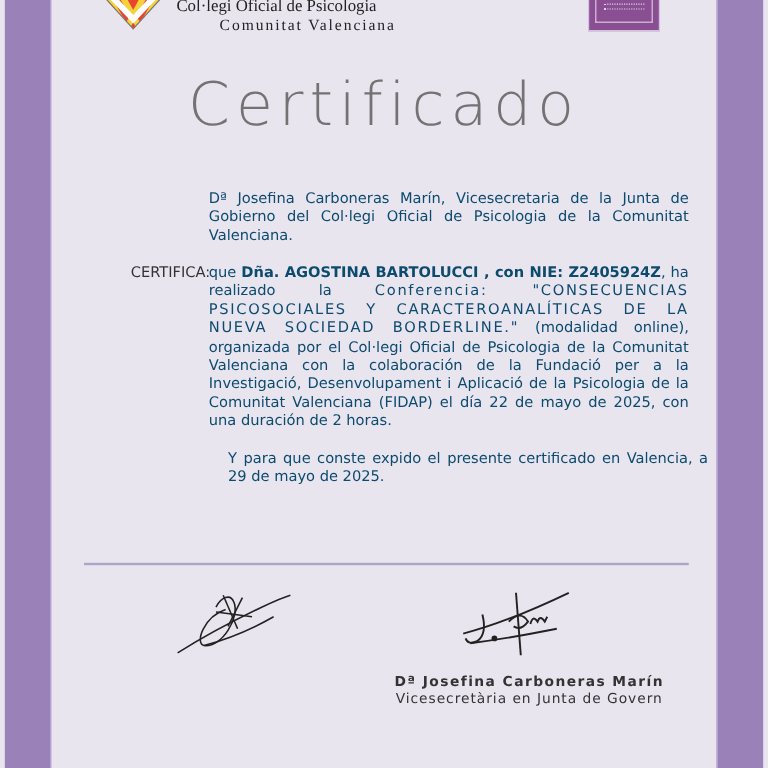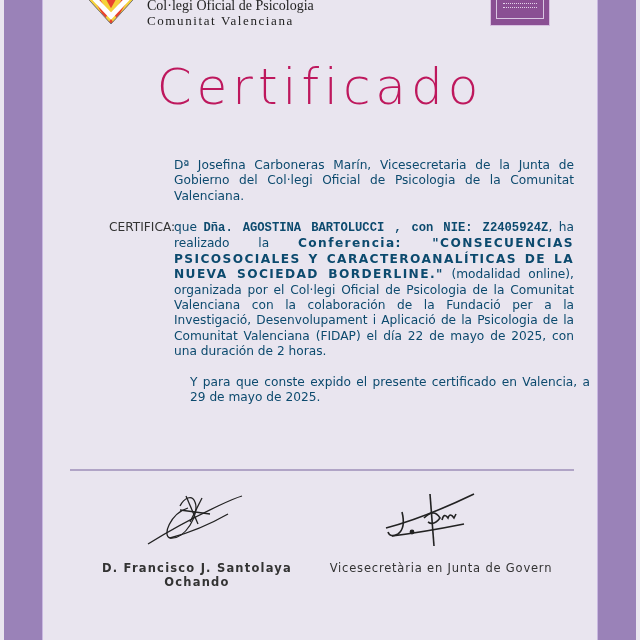--- a/index.html
+++ b/index.html
@@ -11,34 +11,34 @@
   }
   .edge-left { position: absolute; left: 0; top: 0; width: 4px; height: 640px; background: #e9e5ef; }
   .band-left { position: absolute; left: 4px; top: 0; width: 38px; height: 640px; background: #9a82b8; border-right: 1px solid #c9b8e0; }
   .band-right { position: absolute; left: 597px; top: 0; width: 39px; height: 640px; background: #9a82b8; border-left: 1px solid #c9b8e0; }
   .edge-right { position: absolute; left: 636px; top: 0; width: 4px; height: 640px; background: #e9e5ef; }
   .page { position: absolute; left: 43px; top: 0; width: 554px; height: 640px; background: #e9e5ef; }
 
   .logo-shield { position: absolute; left: 80px; top: -10px; width: 62px; height: 36px; overflow: hidden; }
   .logo-text { position: absolute; left: 147px; top: -2px; font-family: "Liberation Serif", serif; color: #222; line-height: 15px; }
   .logo-text .l1 { font-size: 14px; }
-  .logo-text .l2 { font-size: 13px; letter-spacing: 1.6px; }
+  .logo-text .l2 { font-size: 13px; letter-spacing: 1.6px; margin-left: 36px; }
 
   .badge { position: absolute; left: 490px; top: 0; width: 58px; height: 25px; background: #8a4f93; border: 1px solid #d7bfe0; border-top: none; }
   .badge-inner { position: absolute; left: 5px; top: 0; width: 46px; height: 18px; border: 1px solid #d9c6e2; border-top: none; }
   .badge-dots { position: absolute; left: 6px; top: 3px; width: 34px; height: 3px; border-top: 1px dotted #e3d4ea; border-bottom: 1px dotted #e3d4ea; }
 
-  .title { position: absolute; left: 0; width: 640px; top: 58px; text-align: center; font-family: "DejaVu Sans", sans-serif; font-weight: 200; font-size: 50px; letter-spacing: 5px; color: #be185d; }
+  .title { position: absolute; left: 0; width: 640px; top: 58px; text-align: center; font-family: "DejaVu Sans", sans-serif; font-weight: 200; font-size: 50px; letter-spacing: 5px; color: #737373; }
 
   .para { position: absolute; font-size: 12.2px; line-height: 15.4px; color: #0c4a6e; text-align: justify; margin-left: 28px; }
   .p1 { left: 146px; top: 158px; width: 400px; }
   .cert-label { position: absolute; left: 83px; top: 220px; font-size: 12.2px; color: #333; margin-left: 26px; }
   .p2 { left: 146px; top: 220px; width: 400px; }
-  .p2 b { font-weight: bold; font-family: Liberation Mono, monospace; }
-  .spaced { letter-spacing: 1.4px; font-weight: bold; }
+  .p2 b { font-weight: bold; }
+  .spaced { letter-spacing: 1.4px; }
   .p3 { left: 162px; top: 375px; width: 400px; }
 
   .divider { position: absolute; left: 70px; top: 469px; width: 504px; height: 2px; background: #b0a4c6; }
 
   .sig { position: absolute; }
   .sig1 { left: 140px; top: 484px; width: 110px; height: 66px; }
   .sig2 { left: 384px; top: 488px; width: 100px; height: 60px; }
 
   .signer { position: absolute; text-align: center; font-size: 11.5px; line-height: 14px; color: #333; letter-spacing: 0.8px; }
   .signer .name { font-weight: bold; letter-spacing: 1.2px; }
@@ -112,17 +112,17 @@
     <path d="M18,24 Q22,40 14,46 Q6,50 4,44"></path>
     <path d="M8,48 Q40,44 80,36"></path>
     <circle cx="28" cy="44" r="1.6" fill="#222"></circle>
     <path d="M46,6 L50,58"></path>
     <path d="M40,30 Q50,20 56,30 Q50,38 44,34"></path>
     <path d="M58,32 Q60,24 64,30 Q66,24 70,30 L72,26"></path>
   </svg>
 </div>
 
 <div class="signer signer-1">
-  <div class="name">D. Francisco J. Santolaya Ochando</div>
 </div>
 <div class="signer signer-2">
+  <div class="name">Dª Josefina Carboneras Marín</div>
   <div>Vicesecretària en Junta de Govern</div>
 </div>
 
 </body></html>

